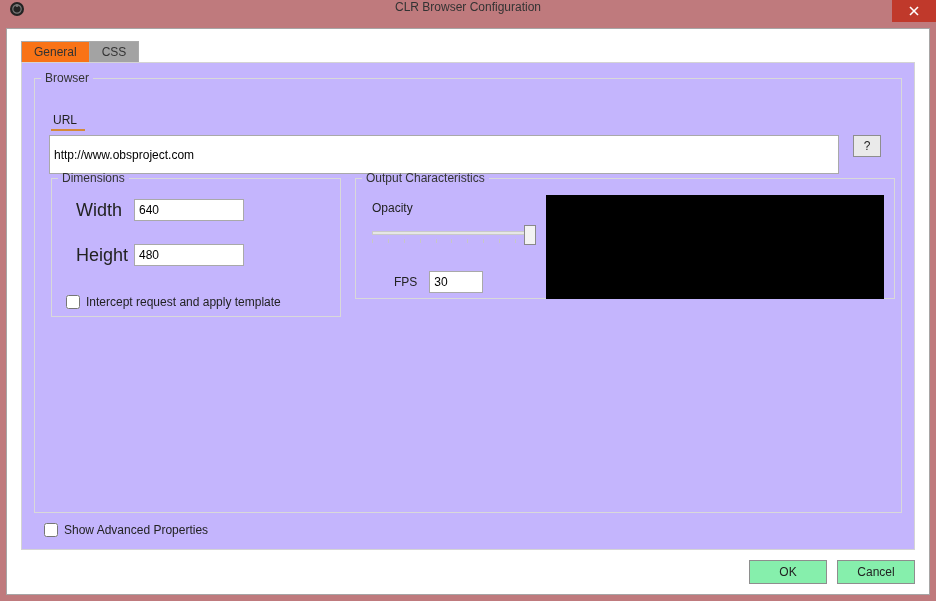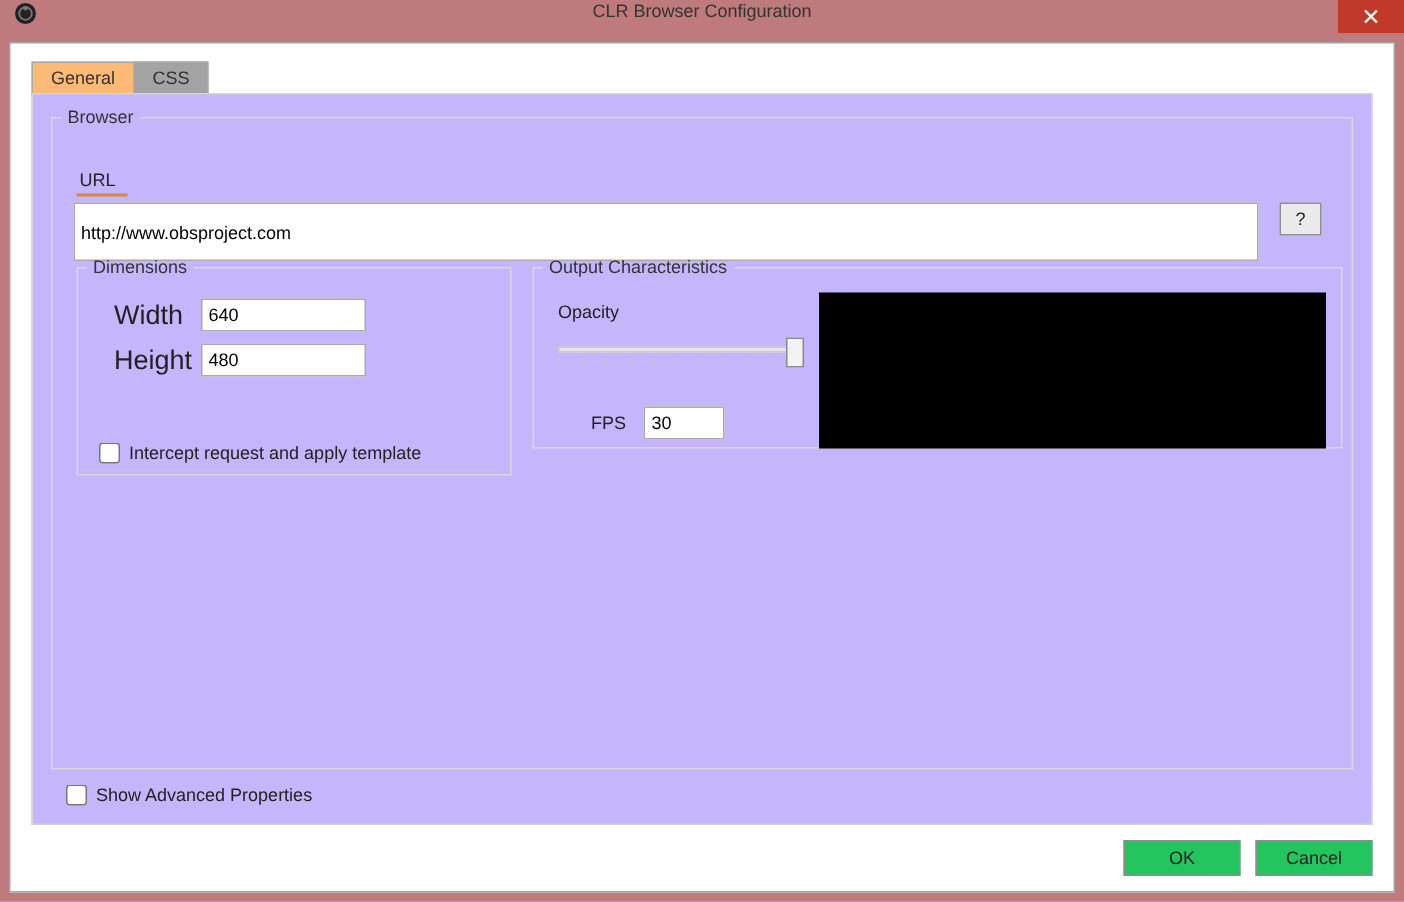--- a/index.html
+++ b/index.html
@@ -63,21 +63,21 @@
   .tab-strip {
     position: relative;
     top: 12px;
     left: 14px;
     height: 22px;
   }
   .tab {
     display: inline-block;
     padding: 3px 12px 4px 12px;
     border: 1px solid #aaa;
-    background: #fdba74;
+    background: #f97316;
     position: relative;
     font-size: 12px;
     color: #333;
     cursor: pointer;
   }
   .tab.inactive {
     background: #a3a3a3;
     margin-left: -1px;
   }
   .tab-panel {
@@ -152,21 +152,21 @@
     padding: 0;
   }
   .dim-row {
     position: absolute;
     left: 24px;
     display: flex;
     align-items: center;
     gap: 14px;
   }
   .dim-row.width-row { top: 14px; }
-  .dim-row.height-row { top: 44px; }
+  .dim-row.height-row { top: 59px; }
   .dim-row label { width: 44px; font-size: 18px; }
   .dim-input {
     width: 110px;
     height: 22px;
     border: 1px solid #a9a9a9;
     padding: 2px 4px;
     font-size: 12px;
     font-family: inherit;
   }
   .intercept-row {
@@ -274,21 +274,21 @@
     position: absolute;
     right: 14px;
     bottom: 10px;
     display: flex;
     gap: 10px;
   }
   .btn {
     width: 78px;
     height: 24px;
     border: 1px solid #8e8e8e;
-    background: #22c55e;
+    background: #86efac;
     font-size: 12px;
     text-align: center;
     line-height: 22px;
     cursor: pointer;
   }
 </style>
 </head>
 <body>
 
 <div class="titlebar">

